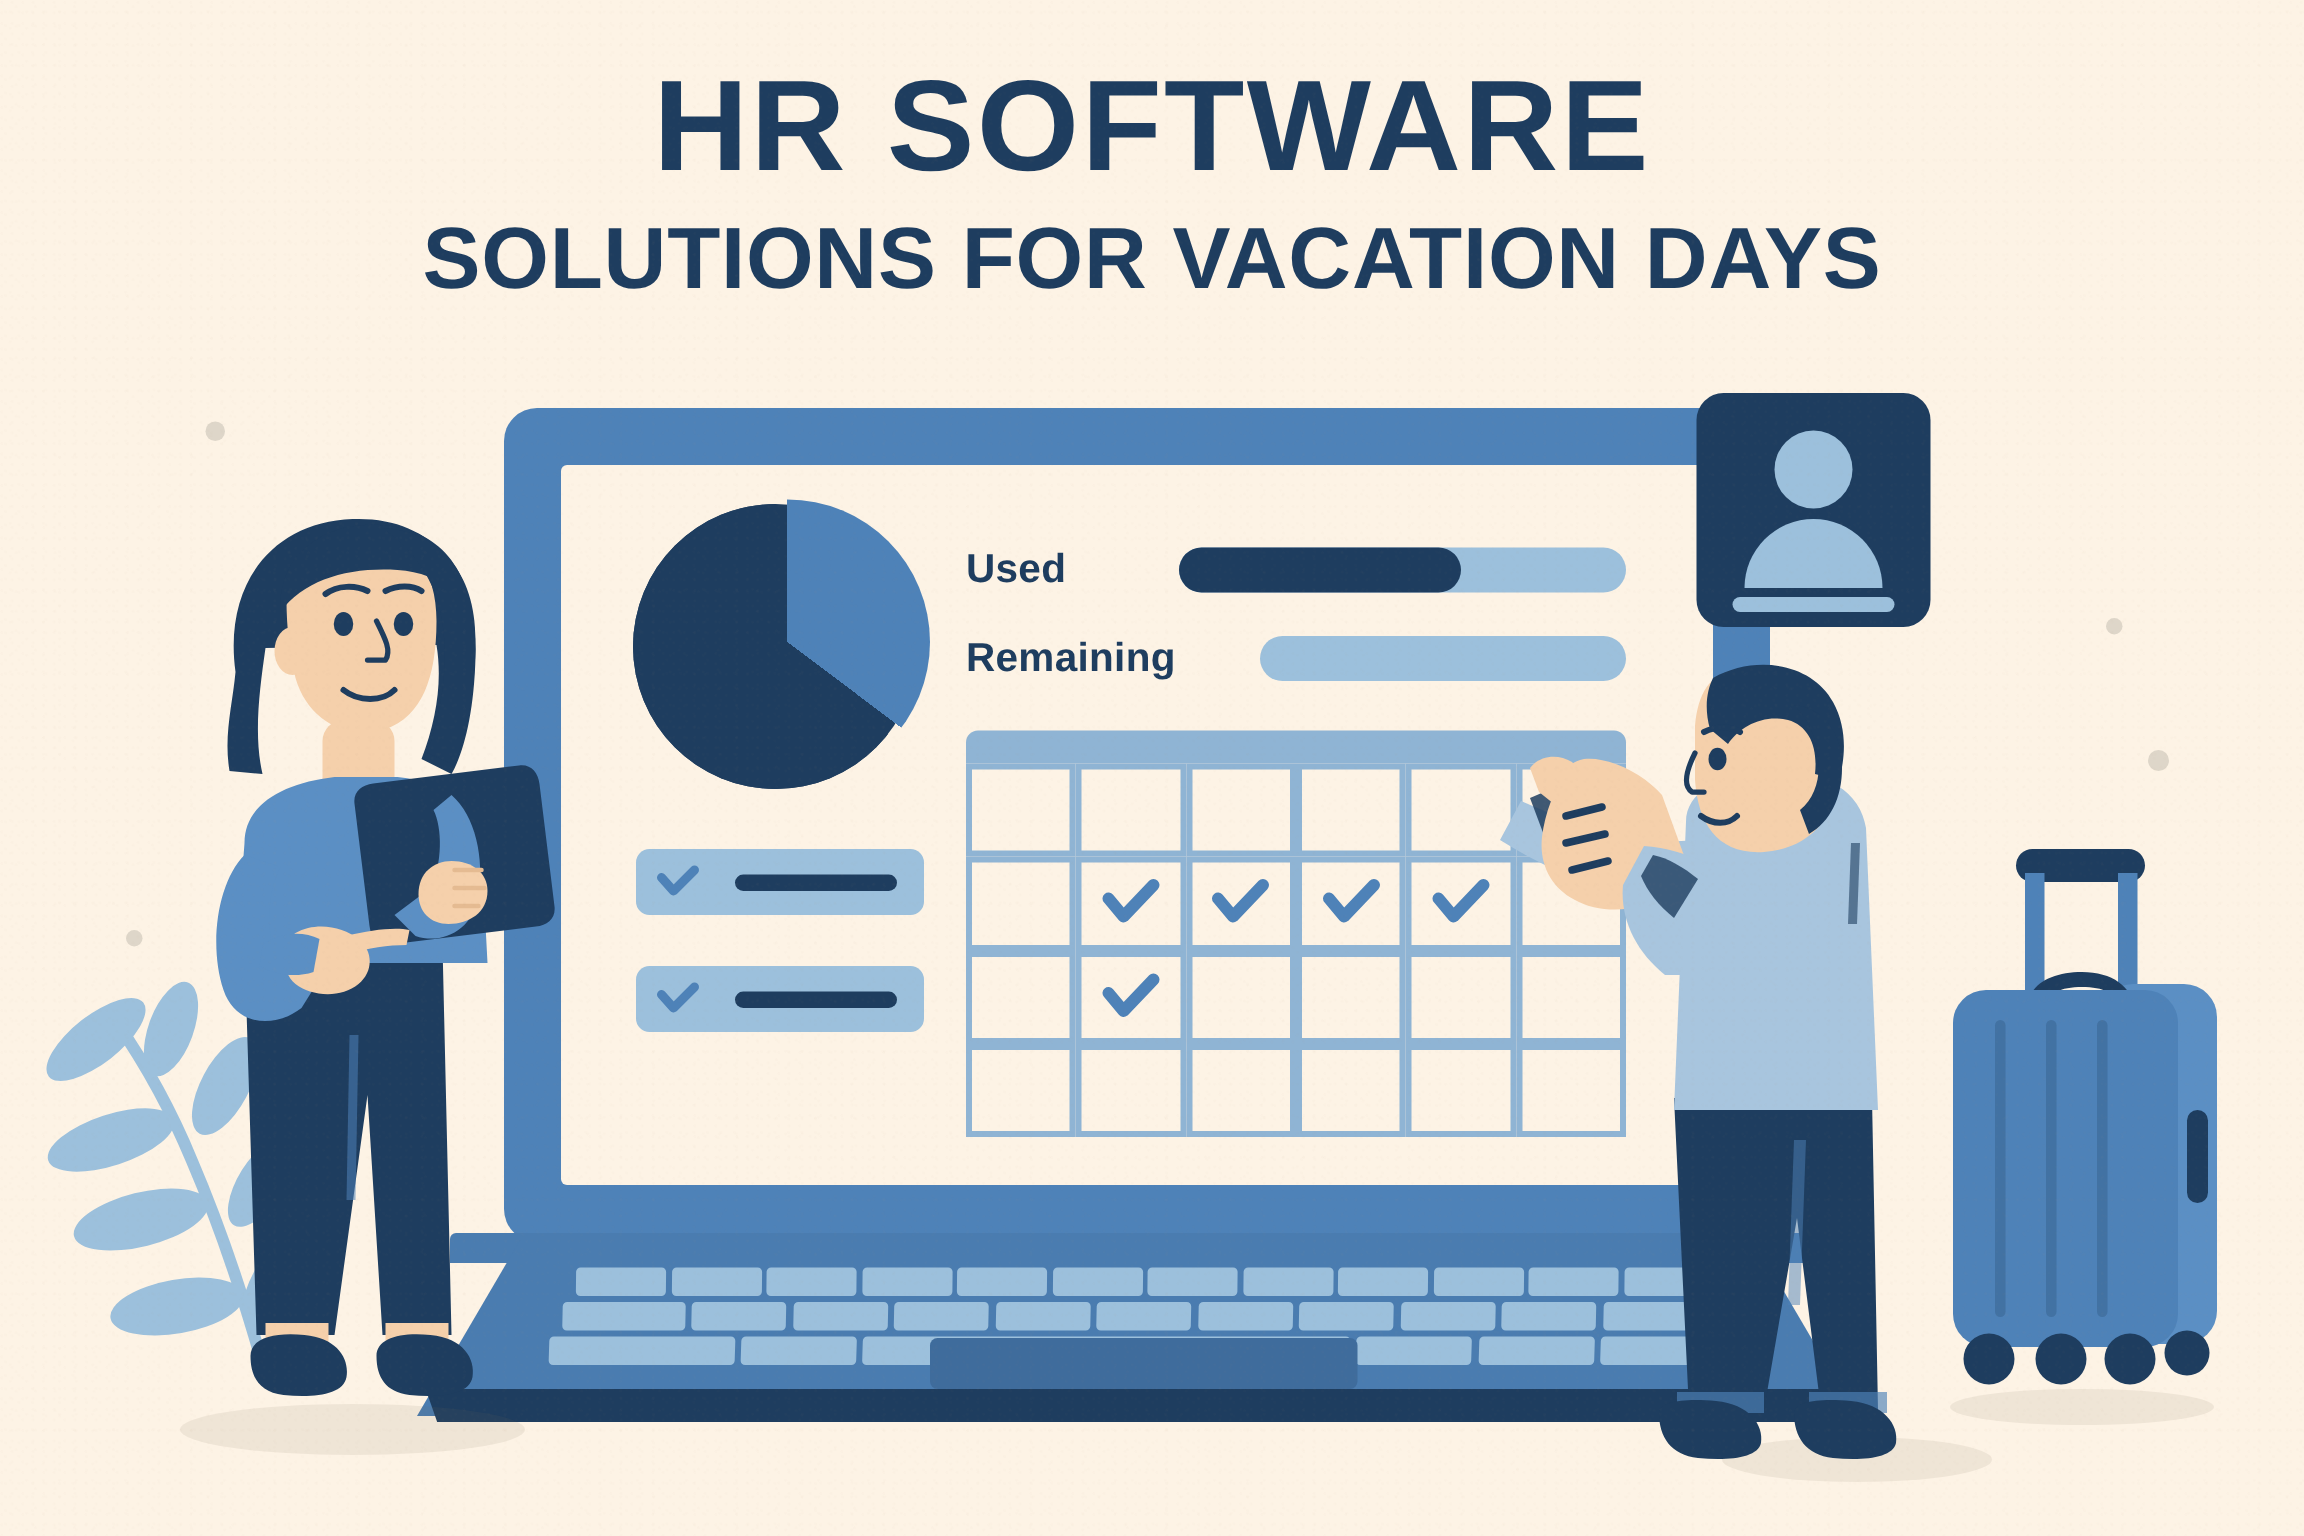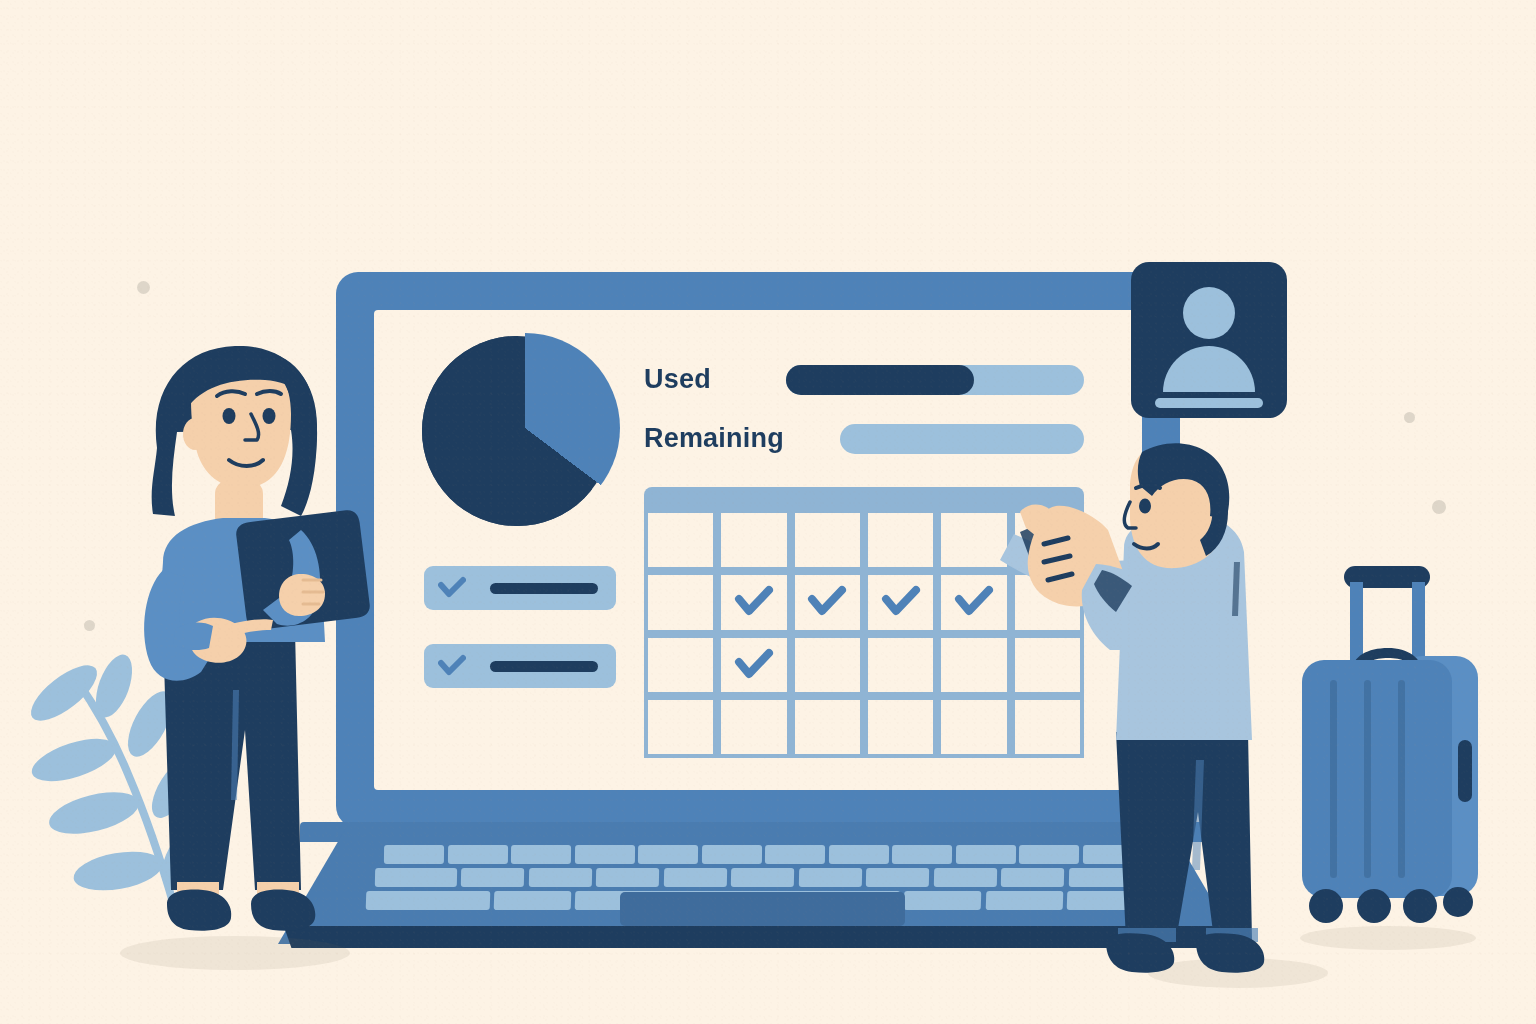--- a/index.html
+++ b/index.html
@@ -109,20 +109,24 @@
 </head>
 <body>
 
 <div class="stage">
 
   <div class="dot" style="left:137px;top:281px;width:13px;height:13px;"></div>
   <div class="dot" style="left:1404px;top:412px;width:11px;height:11px;"></div>
   <div class="dot" style="left:1432px;top:500px;width:14px;height:14px;"></div>
   <div class="dot" style="left:84px;top:620px;width:11px;height:11px;"></div>
 
+  <div class="title-wrap">
+    <div class="title">HR SOFTWARE</div>
+    <div class="subtitle">SOLUTIONS FOR VACATION DAYS</div>
+  </div>
 
   <div class="plant">
     <svg width="190" height="280" viewBox="0 0 190 280">
       <g fill="#9cc0dc">
         <path d="M150 275 C135 230 118 175 100 128 C88 96 72 66 55 42 L62 36 C82 62 98 93 110 126 C128 174 145 228 158 272 Z" opacity="0"></path>
         <path d="M152 278 C140 236 124 188 106 146 C92 112 74 80 56 54" stroke="#9cc0dc" stroke-width="8" fill="none" stroke-linecap="round"></path>
         <ellipse cx="42" cy="65" rx="40" ry="16" transform="rotate(-38 42 65)"></ellipse>
         <ellipse cx="92" cy="58" rx="33" ry="15" transform="rotate(-70 92 58)"></ellipse>
         <ellipse cx="128" cy="96" rx="36" ry="16" transform="rotate(-62 128 96)"></ellipse>
         <ellipse cx="52" cy="132" rx="44" ry="17" transform="rotate(-18 52 132)"></ellipse>

